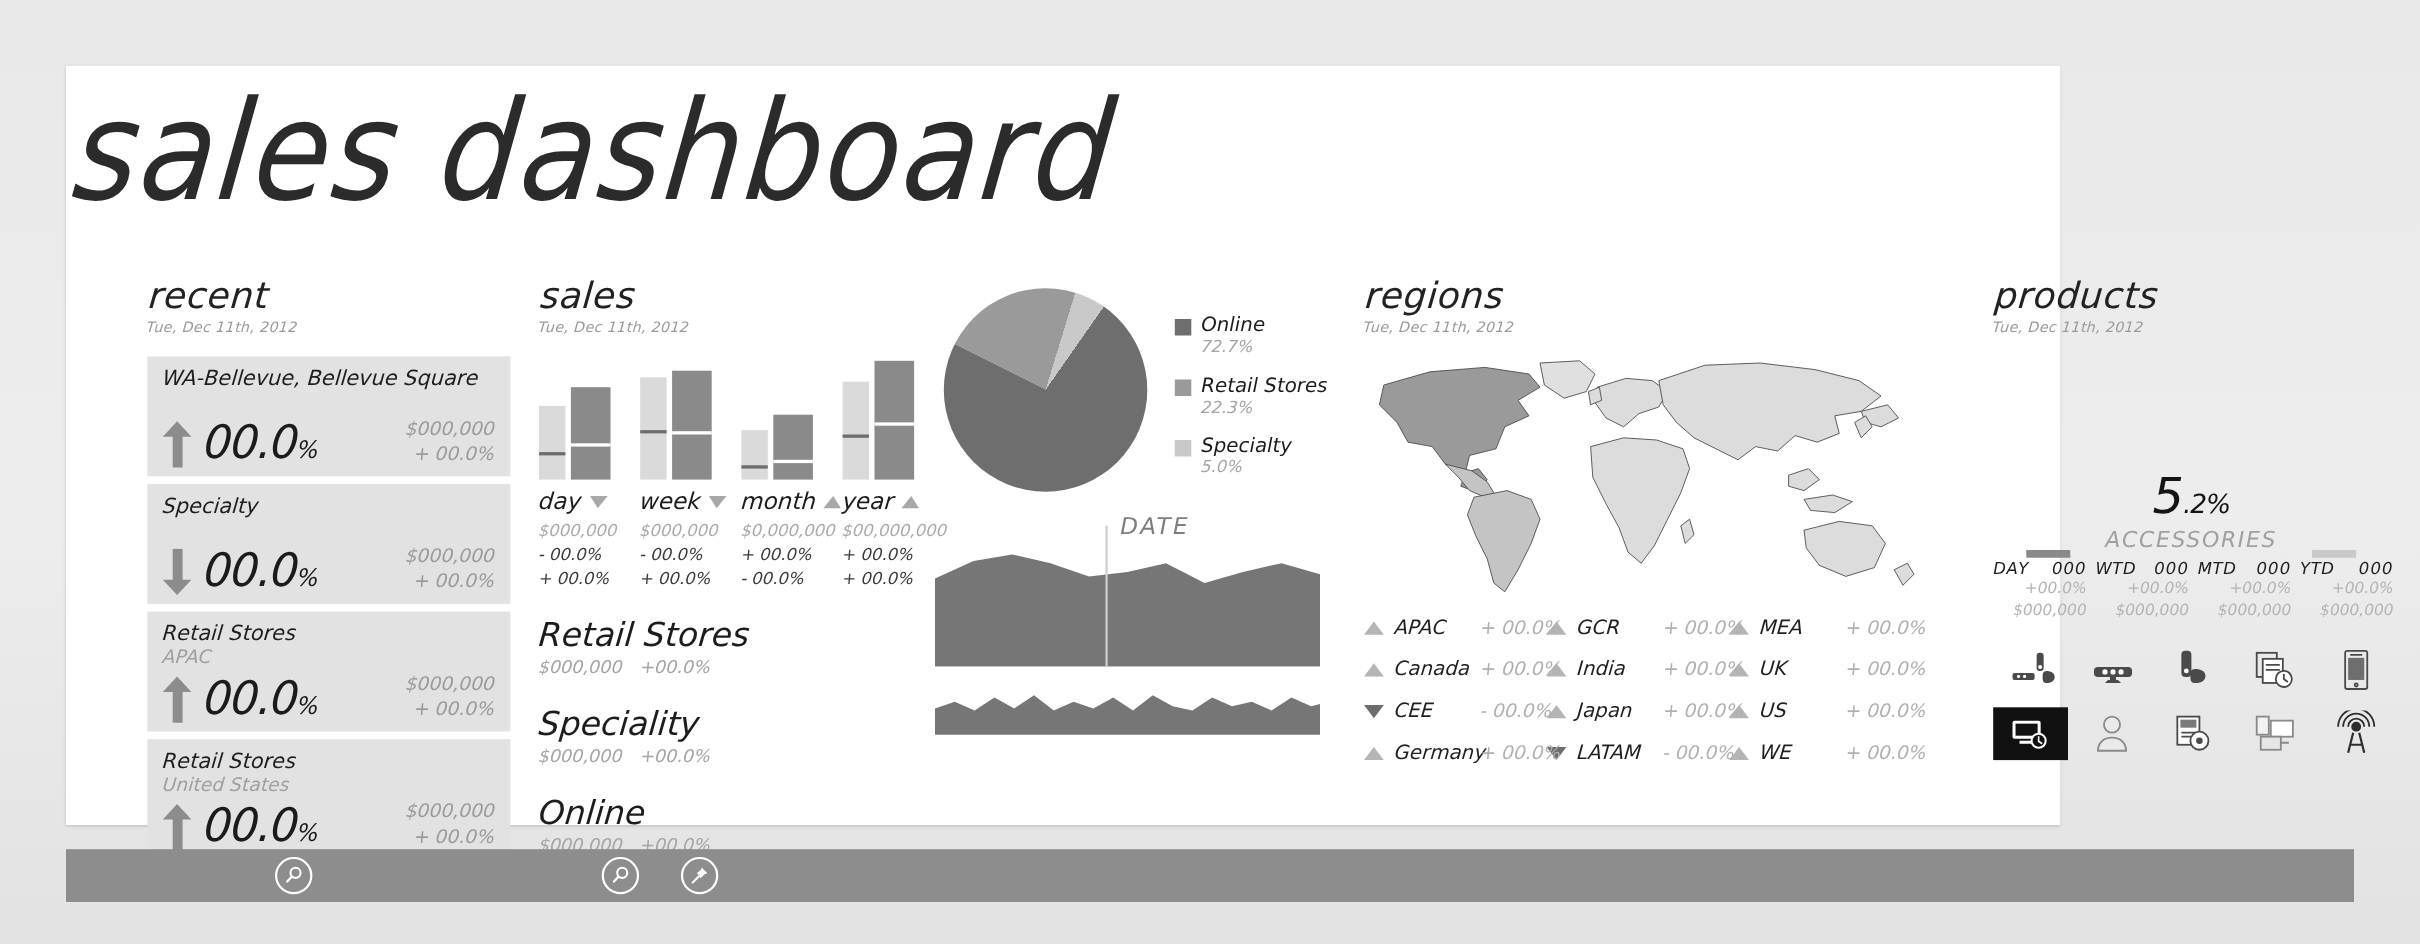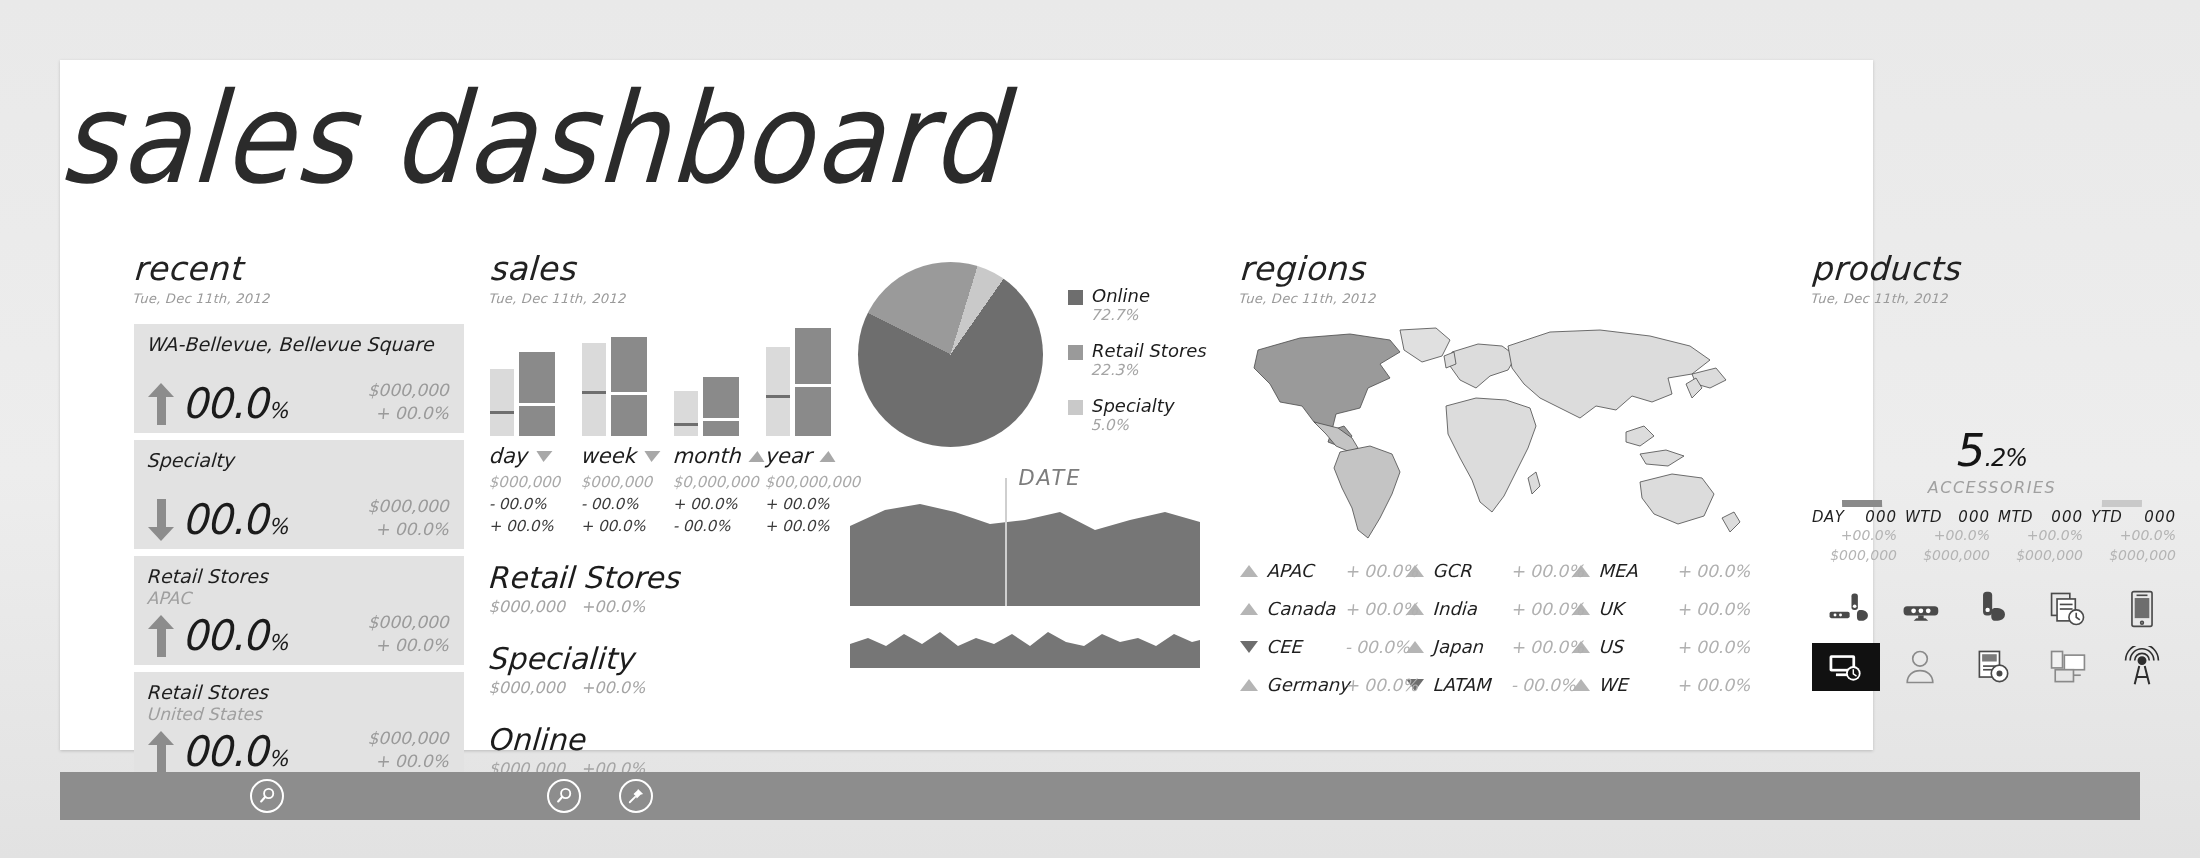--- a/index.html
+++ b/index.html
@@ -197,21 +197,21 @@
   .gauge-wrap { position: relative; width: 360px; height: 170px; margin-top: 26px; }
   .gauge-center {
     position: absolute; left: 0; right: 0; top: 96px; text-align: center;
   }
   .gauge-val {
     font-size: 45px; color: #141414; font-style: italic; letter-spacing: -1px;
     line-height: 1;
   }
   .gauge-val .sm { font-size: 24px; }
   .gauge-cat {
-    font-size: 16px; color: #a0a0a0; font-style: italic;
+    font-size: 20px; color: #a0a0a0; font-style: italic;
     letter-spacing: 1.5px; margin-top: 5px;
   }
   .kpi-row { display: flex; margin-top: 6px; gap: 8px; }
   .kpi { width: 85px; }
   .kpi-top {
     display: flex; justify-content: space-between; align-items: baseline;
     font-size: 15px; color: #1e1e1e; font-style: italic;
   }
   .kpi-top .lbl { letter-spacing: .5px; }
   .kpi-top .num { letter-spacing: 1px; }

